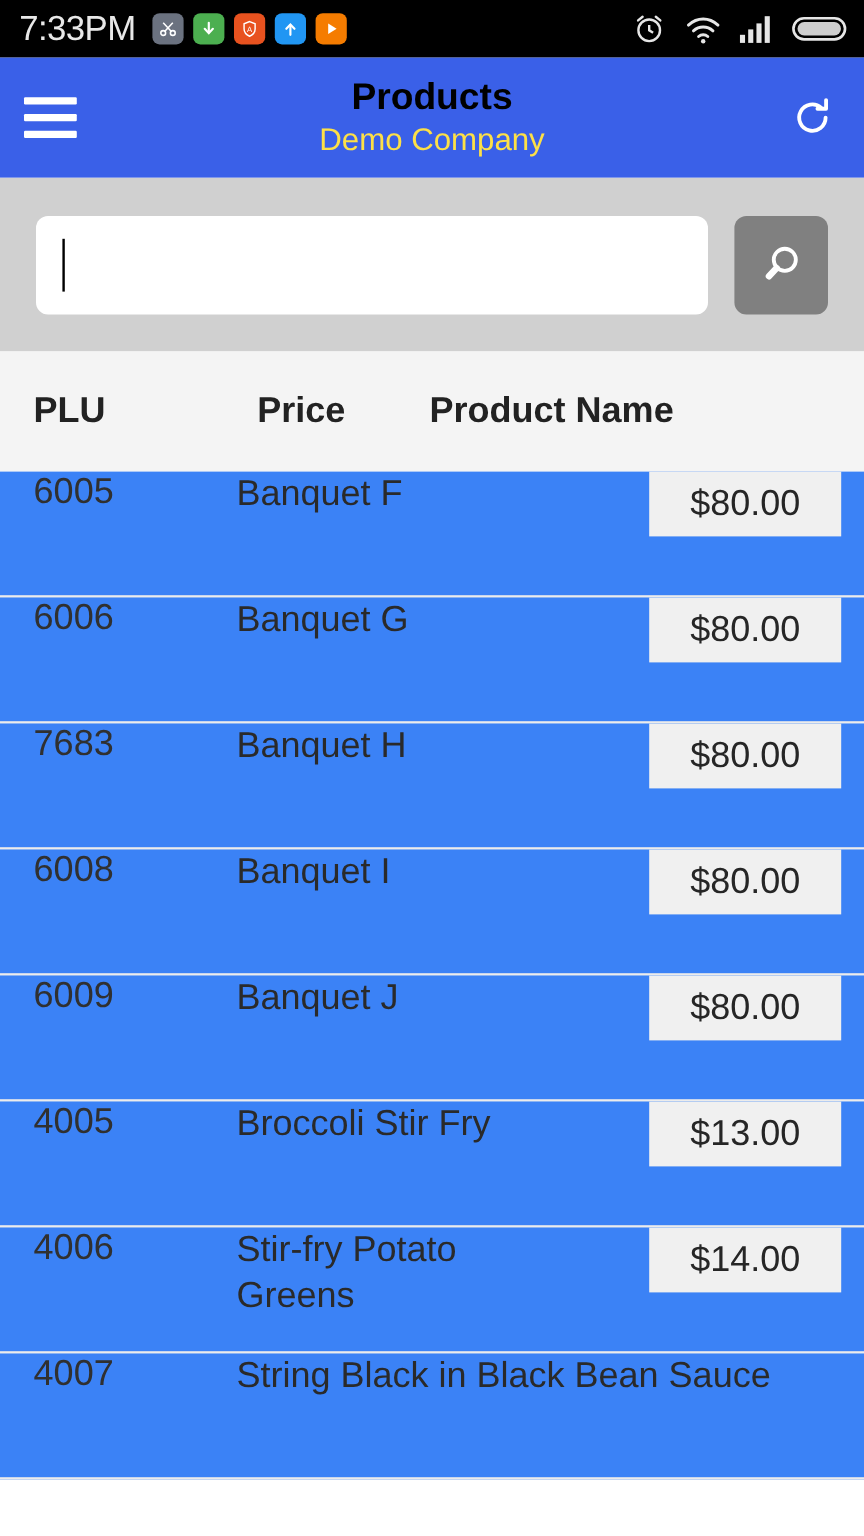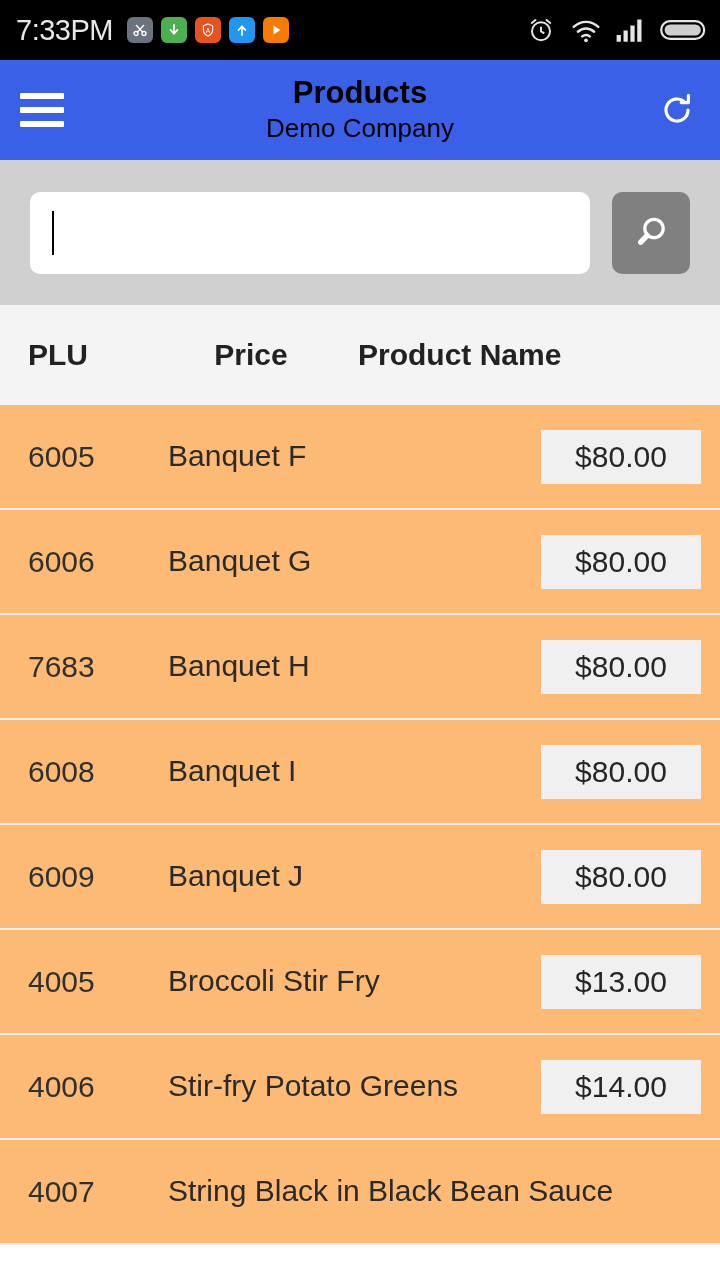--- a/index.html
+++ b/index.html
@@ -5,21 +5,21 @@
   * { margin:0; padding:0; box-sizing:border-box; }
   html, body {
     width:720px; height:1280px;
     background:#ffffff;
     font-family:"Liberation Sans", sans-serif;
     overflow:hidden;
   }
 
   
   .statusbar{
-    height:60px; width:100%;
+    height:48px; width:100%;
     background:#000000;
     display:flex; align-items:center;
     padding:0 14px 0 16px;
   }
   .status-time{
     color:#e8e8e8; font-size:29px; font-weight:400;
     letter-spacing:-0.5px; white-space:nowrap;
   }
   .status-apps{ display:flex; align-items:center; gap:8px; margin-left:14px; }
   .appicon{
@@ -46,21 +46,21 @@
   .hamburger span{ display:block; height:6px; background:#ffffff; border-radius:1px; }
   .appbar-titles{
     position:absolute; left:0; right:0; top:0; bottom:0;
     display:flex; flex-direction:column; align-items:center; justify-content:center;
     pointer-events:none;
   }
   .appbar-title{
     color:#000000; font-size:31px; font-weight:700; line-height:1.12;
   }
   .appbar-subtitle{
-    color:#000000; font-size:26px; font-weight:400; line-height:1.2; margin-top:2px;
+    color:#fde047; font-size:26px; font-weight:400; line-height:1.2; margin-top:2px;
   }
   .refresh-btn{
     margin-left:auto; width:46px; height:46px;
     display:flex; align-items:center; justify-content:center;
     cursor:pointer; position:relative; z-index:2;
   }
 
   
   .searchbar{
     height:145px; width:100%;
@@ -102,24 +102,25 @@
   .col-plu{ width:160px; padding-left:28px; flex:0 0 auto; }
   .col-name{ flex:1; padding-left:8px; }
   .col-price{
     width:190px; flex:0 0 auto;
     display:flex; justify-content:center; padding-right:8px;
   }
   .thead .col-price{ justify-content:center; }
 
   .row{
     min-height:105px;
-    display:flex; align-items:center;
+    display:flex; align-items:flex-start;
     border-bottom:2px solid #ececec;
-    background:#fdba74;
+    background:#3b82f6;
     cursor:pointer;
+    gap:29px;
   }
   .cell-plu{
     width:160px; flex:0 0 auto; padding-left:28px;
     font-size:30px; color:#303030;
   }
   .cell-name{
     flex:1; padding-left:8px; padding-right:14px;
     font-size:30px; color:#2a2a2a; line-height:1.28;
   }
   .cell-price-wrap{

